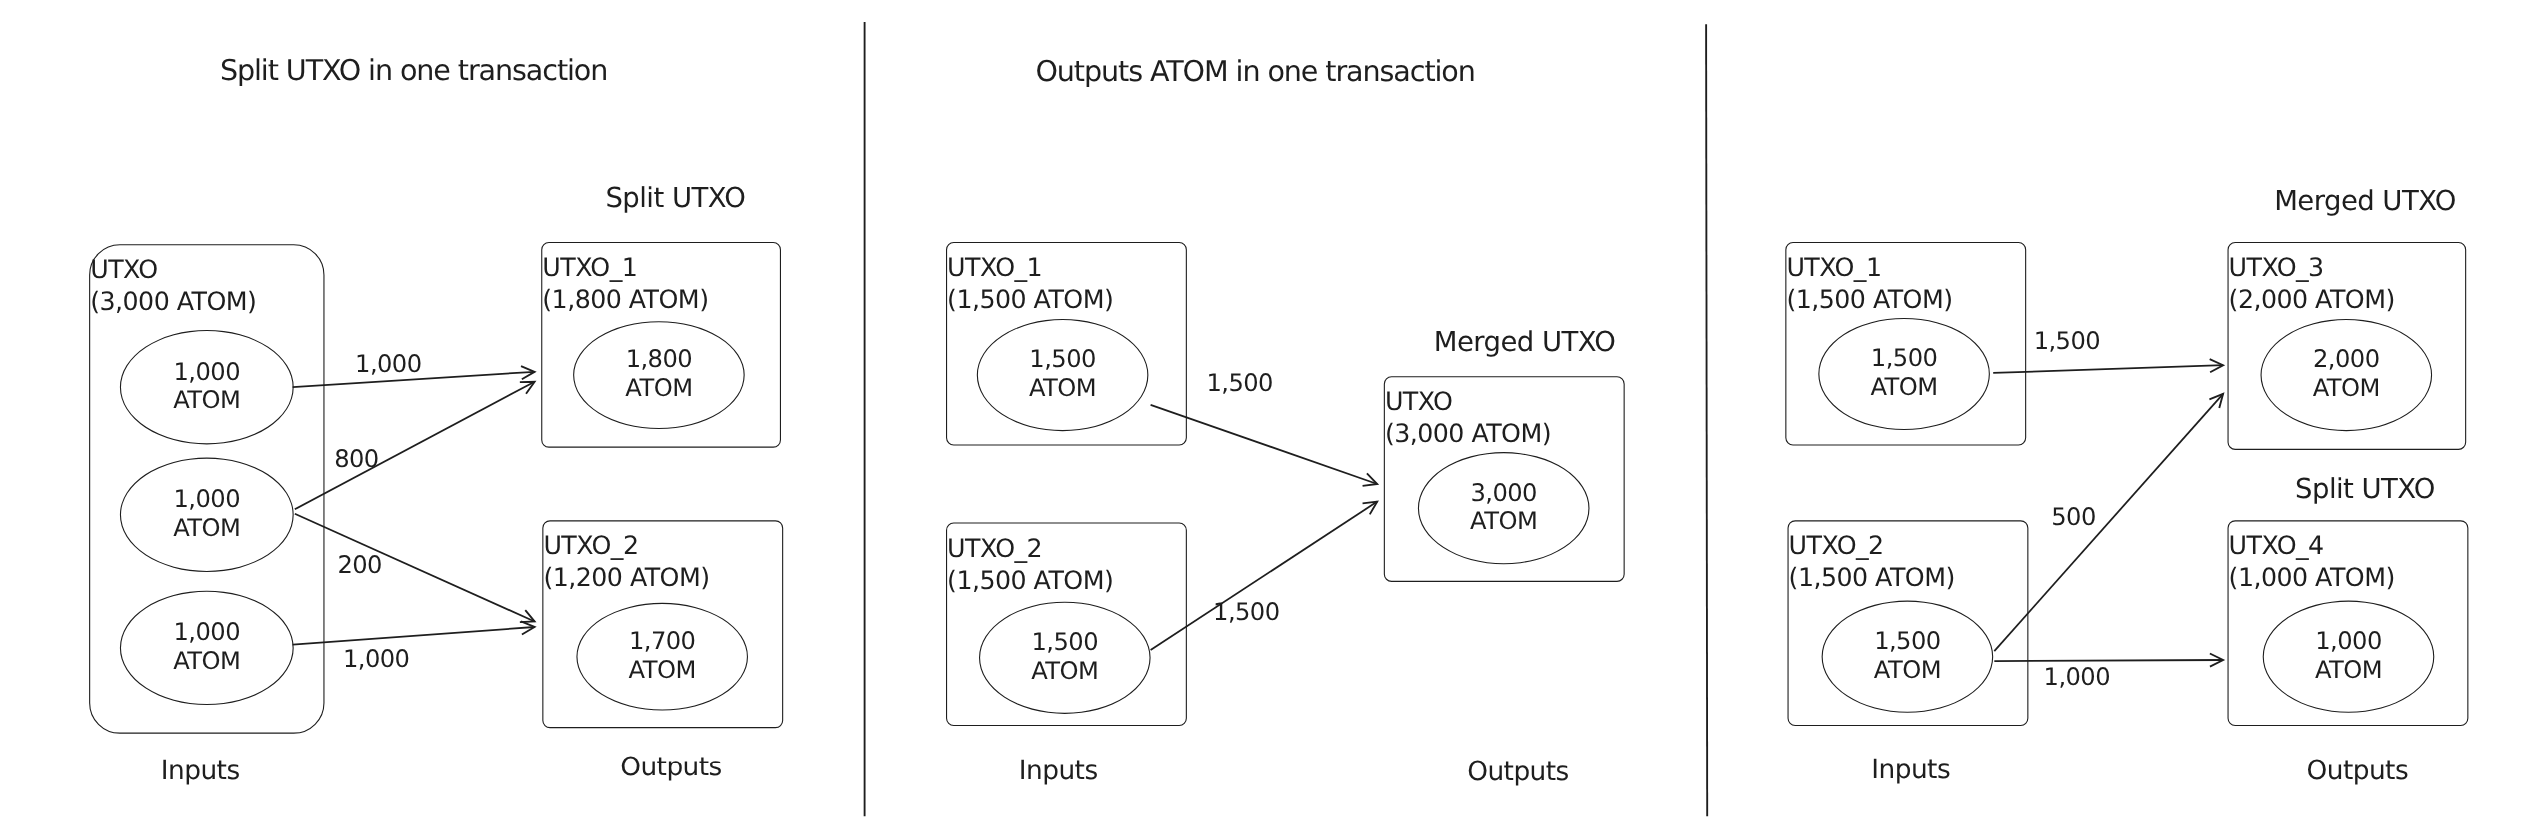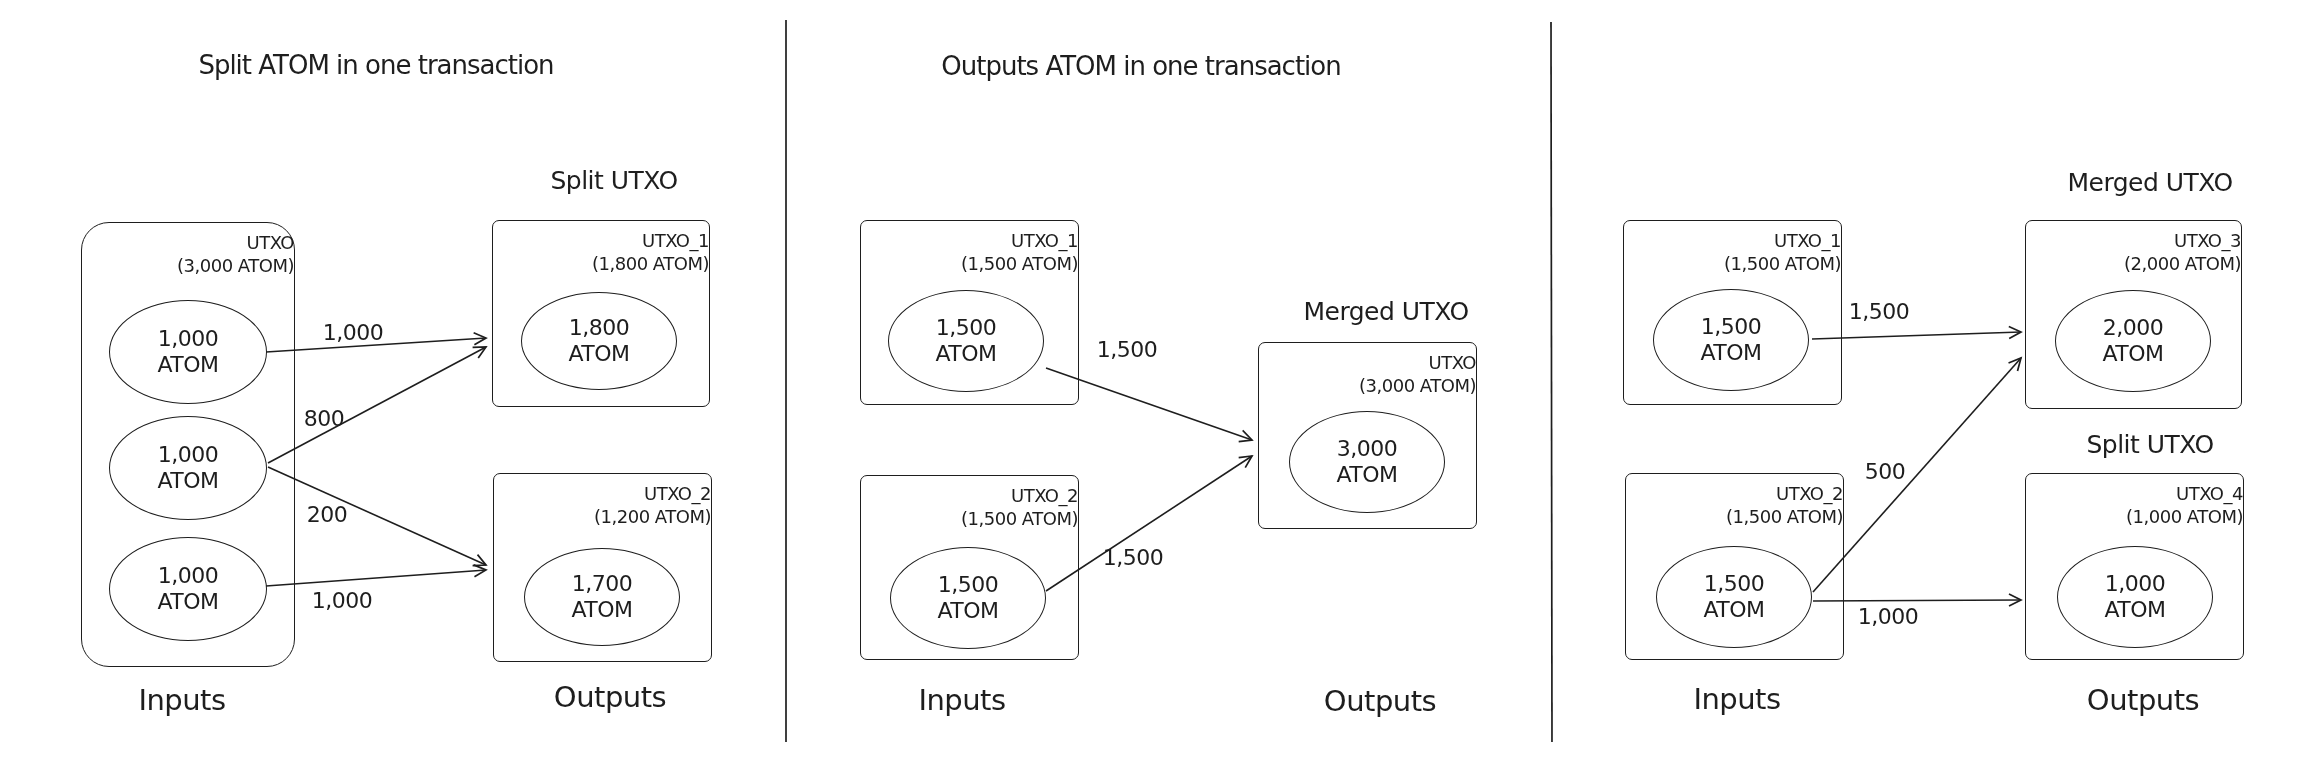--- a/index.html
+++ b/index.html
@@ -13,22 +13,22 @@
   }
   .panel { position:absolute; inset:0; }
   .utxo-box {
     position:absolute;
     border:1.7px solid #1e1e1e;
     border-radius:7px;
     background:transparent;
   }
   .box-title {
     position:absolute; top:9px; left:0; right:0;
-    text-align:right;
-    font-size:18px; line-height:1.25;
+    text-align:left;
+    font-size:23px; line-height:1.25;
     letter-spacing:-0.5px;
     white-space:nowrap;
   }
   .coin {
     position:absolute;
     border:1.7px solid #1e1e1e;
     border-radius:50%;
     display:flex; flex-direction:column;
     align-items:center; justify-content:center;
     text-align:center;
@@ -37,34 +37,34 @@
     background:transparent;
   }
   .label {
     position:absolute;
     transform:translate(-50%,-50%);
     white-space:nowrap;
     text-align:center;
   }
   .panel-title { font-size:26px; letter-spacing:-1px; }
   .group-label { font-size:25px; letter-spacing:-0.5px;margin-left:20px; }
-  .io-label    { font-size:29px; letter-spacing:-0.5px; }
+  .io-label    { font-size:24px; letter-spacing:-0.5px; }
   .arrow-label { font-size:22px; letter-spacing:-0.5px; }
   .overlay {
     position:absolute; left:0; top:0;
     pointer-events:none;
   }
 </style>
 </head>
 <body>
 
 <div class="canvas">
 
   <div class="panel">
-    <div class="label panel-title" style="left:376px;top:65px">Split ATOM in one transaction</div>
+    <div class="label panel-title" style="left:376px;top:65px">Split UTXO in one transaction</div>
 
     <div class="utxo-box" style="left:81px;top:222px;width:212px;height:443px;border-radius:28px">
       <div class="box-title">
         <div>UTXO</div>
         <div>(3,000 ATOM)</div>
       </div>
     </div>
     <div class="coin" style="left:109px;top:300px;width:156px;height:102px">
       <div>1,000</div>
       <div>ATOM</div>

